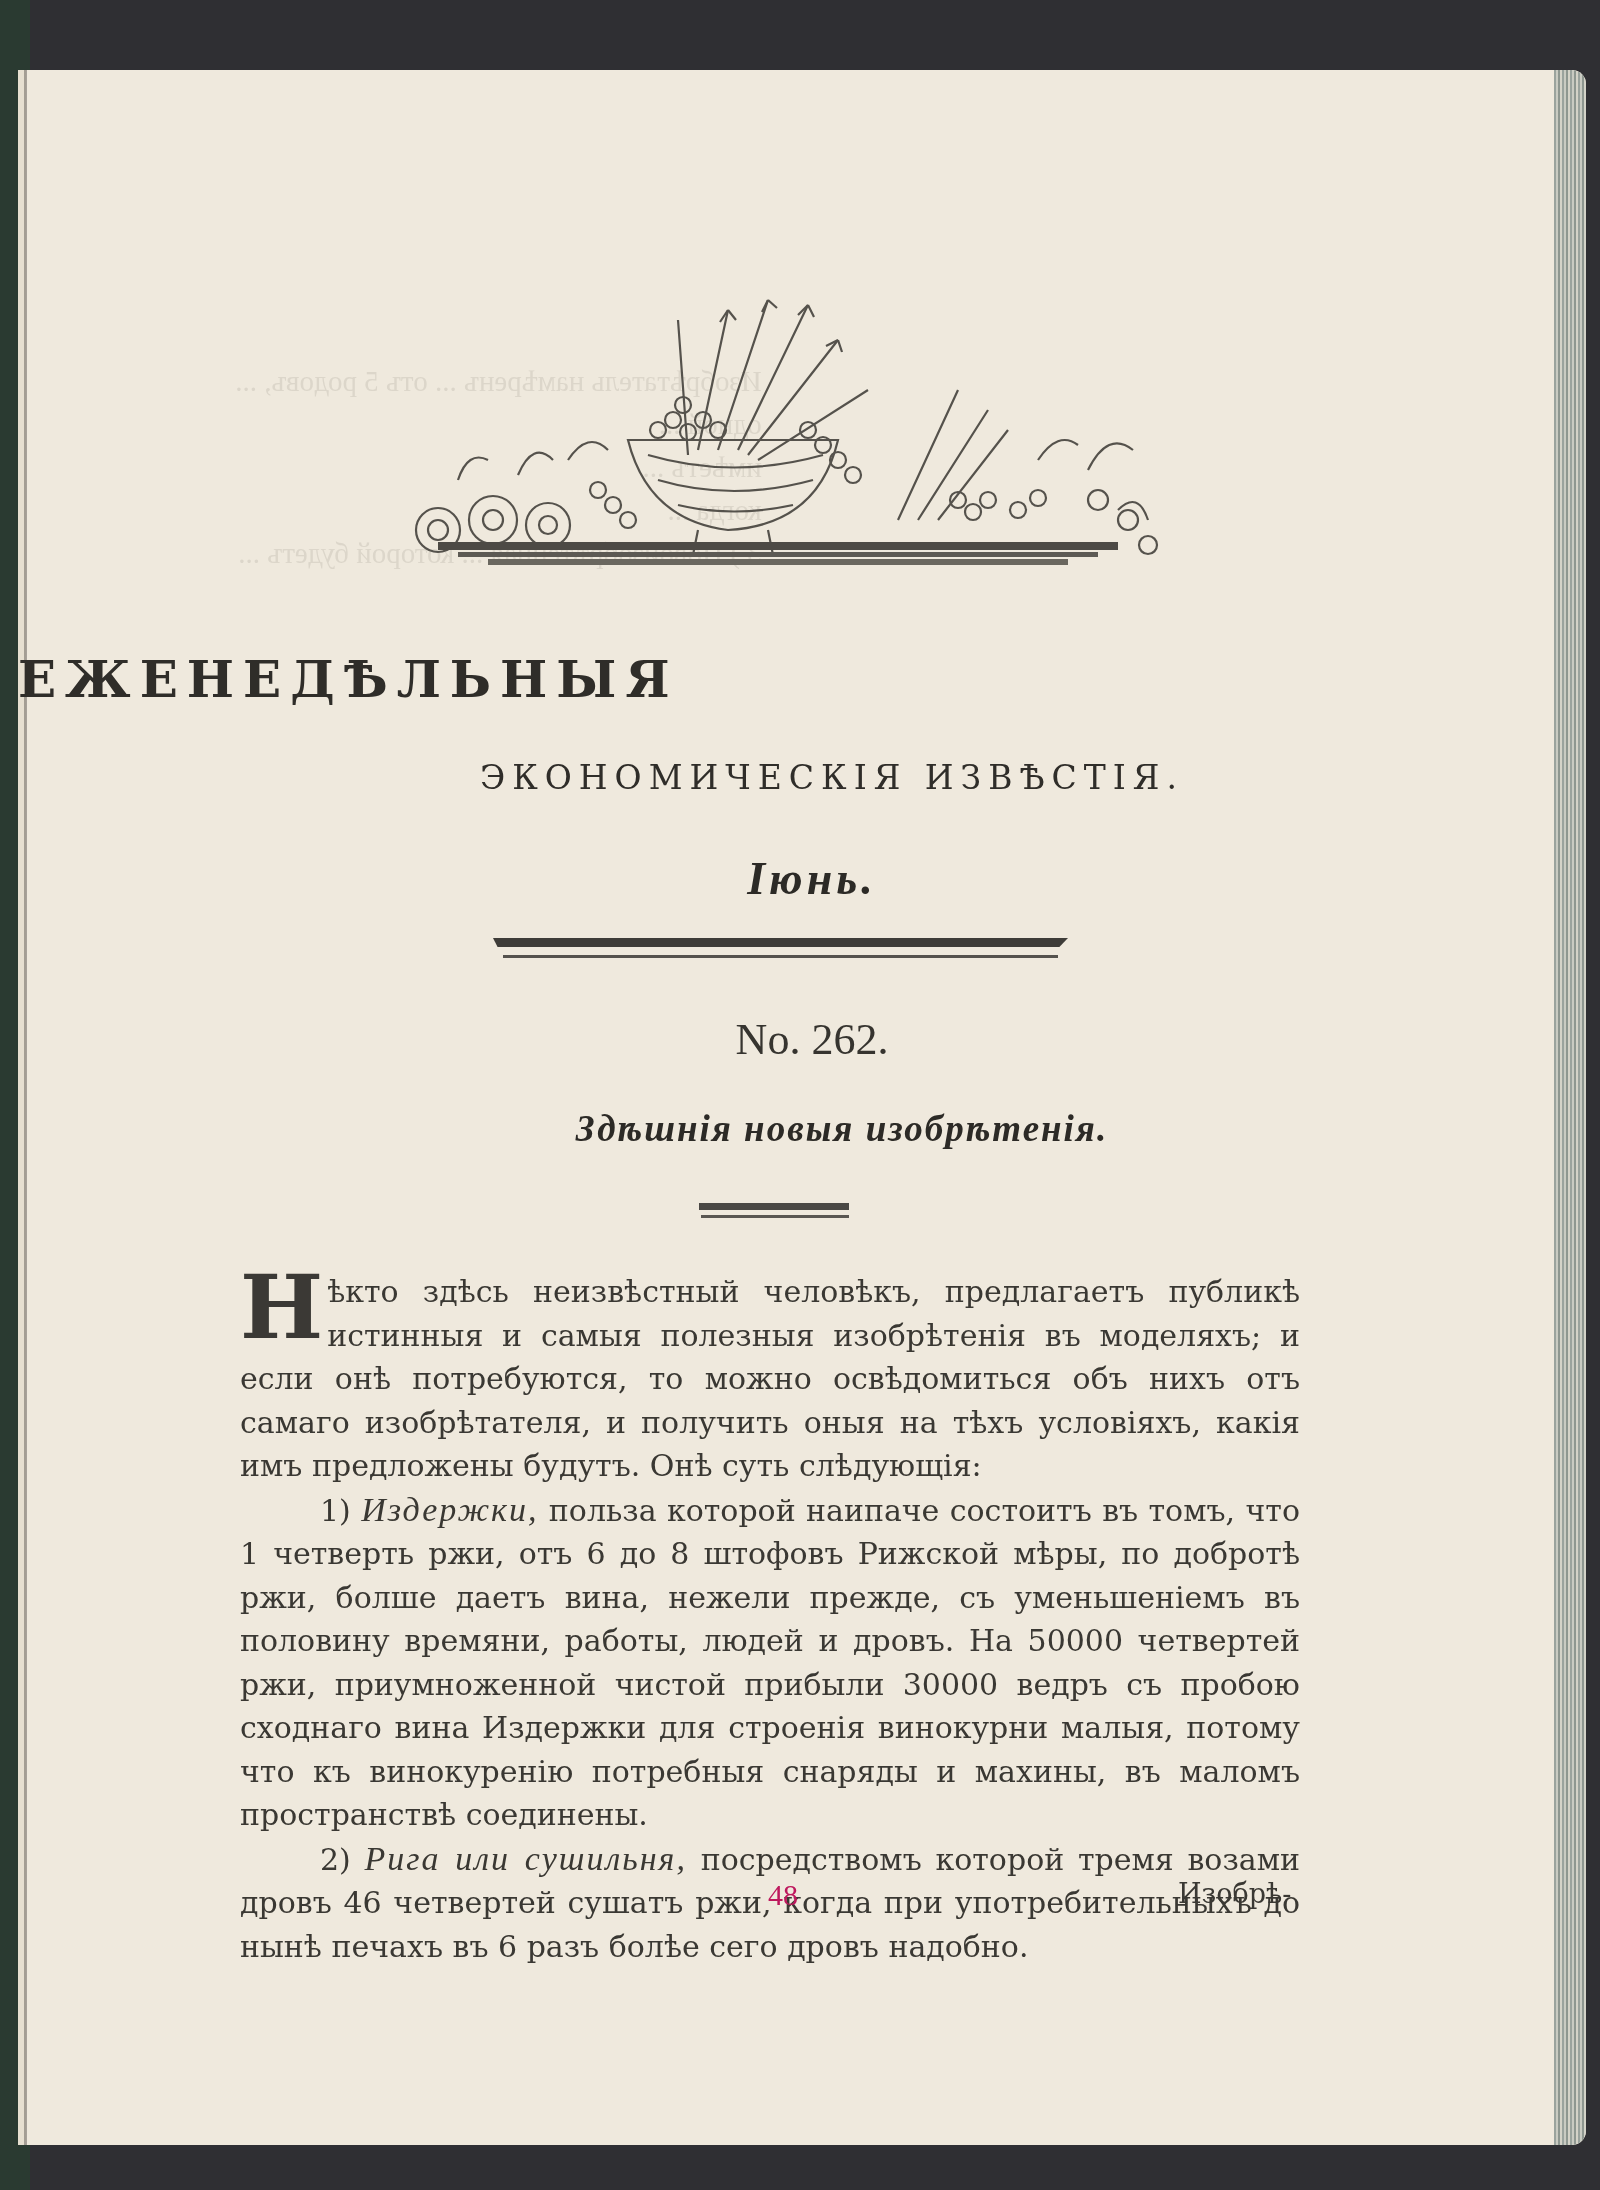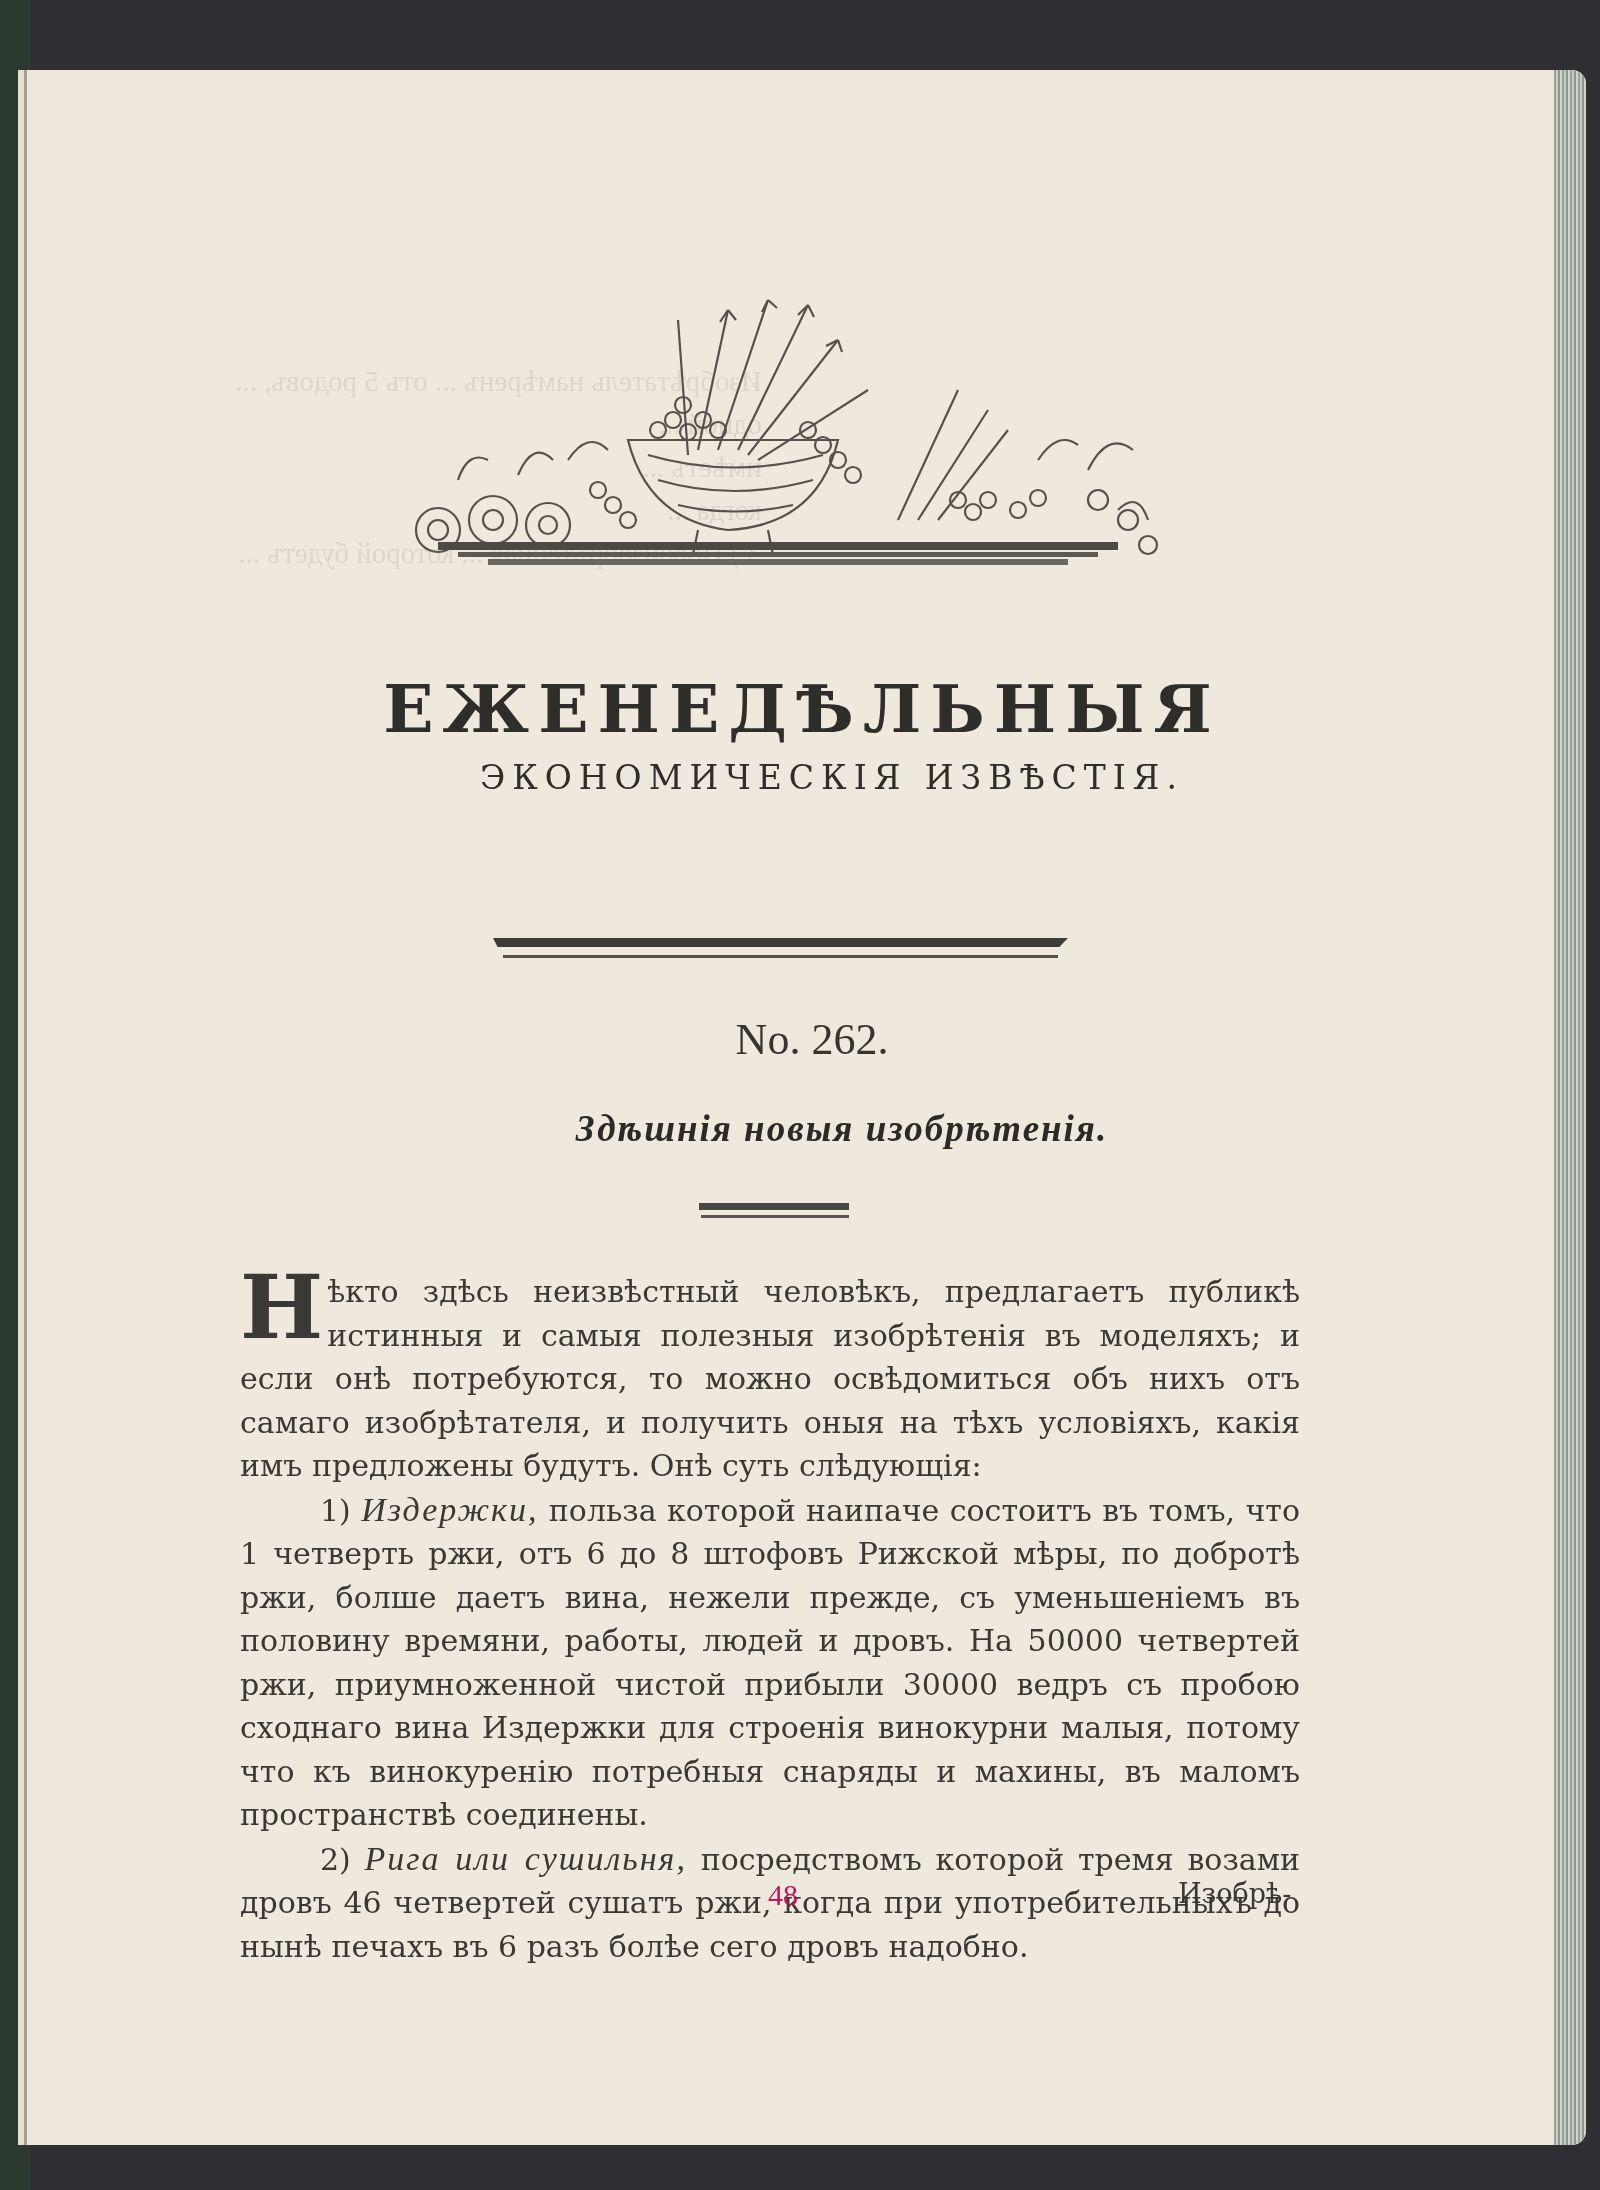--- a/index.html
+++ b/index.html
@@ -39,24 +39,23 @@
       font-family: "Liberation Serif", serif;
     }
     .content {
       position: absolute; left: 0; top: 0; width: 100%; height: 100%;
     }
     .ornament {
       position: absolute; left: 380px; top: 210px; width: 780px; height: 290px;
     }
     .title1 {
       position: absolute; left: 0; width: 100%; top: 580px;
-      text-align: center; font-size: 66px; letter-spacing: 9px;
+      text-align: left; font-size: 50px; letter-spacing: 9px;
       font-weight: bold; color: #2f2d29;
       font-family: "DejaVu Serif", serif;
-      margin-top: 20px;
     }
     .title2 {
       position: absolute; left: 0; width: 100%; top: 688px;
       text-align: center; font-size: 33px; letter-spacing: 7px;
       color: #2f2d29; font-family: "DejaVu Serif", serif;
       padding-left: 30px;
     }
     .month {
       position: absolute; left: 0; width: 100%; top: 782px;
       text-align: center; font-size: 46px; font-style: italic; font-weight: bold;
@@ -181,20 +180,21 @@
           <circle cx="750" cy="265" r="9"></circle>
       </g>
 
       <rect x="40" y="262" width="680" height="8" fill="#4d4a45"></rect>
       <rect x="60" y="272" width="640" height="5" fill="#5d5a54"></rect>
       <rect x="90" y="279" width="580" height="6" fill="#6a675f"></rect>
     </svg>
 
     <div class="title1">ЕЖЕНЕДѢЛЬНЫЯ</div>
     <div class="title2">ЭКОНОМИЧЕСКІЯ ИЗВѢСТІЯ.</div>
+    <div class="month">Іюнь.</div>
     <div class="rule-thick"></div>
     <div class="rule-thin"></div>
     <div class="issue">No. 262.</div>
     <div class="section">Здѣшнія новыя изобрѣтенія.</div>
     <div class="rule-short-a"></div>
     <div class="rule-short-b"></div>
 
     <div class="body-text">
       <p>
         <span class="dropcap">Н</span><span>ѣкто здѣсь неизвѣстный человѣкъ, предлагаетъ публикѣ истинныя и самыя полезныя изобрѣтенія въ моделяхъ; и если онѣ потребуются, то можно освѣдомиться объ нихъ отъ самаго изобрѣтателя, и получить оныя на тѣхъ условіяхъ, какія имъ предложены будутъ. Онѣ суть слѣдующія:</span>

